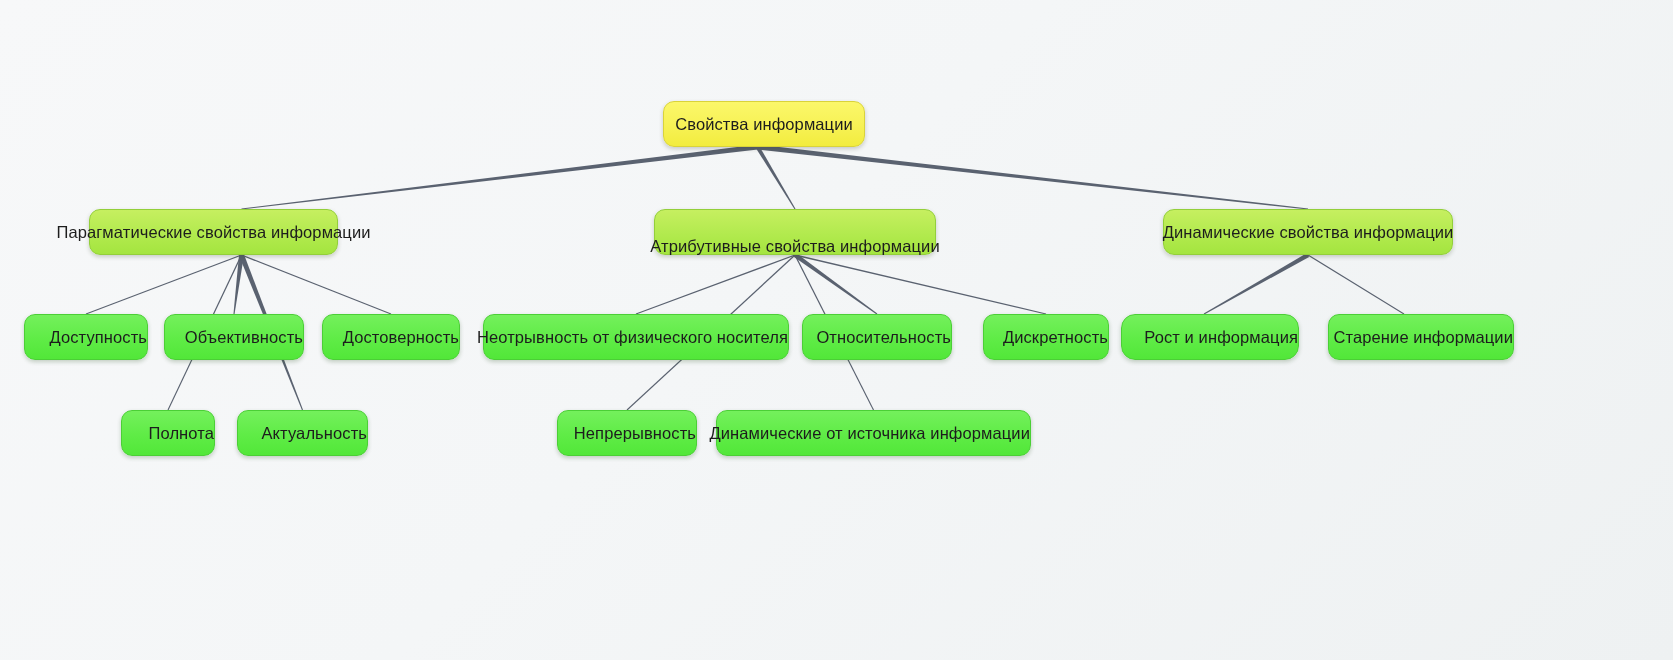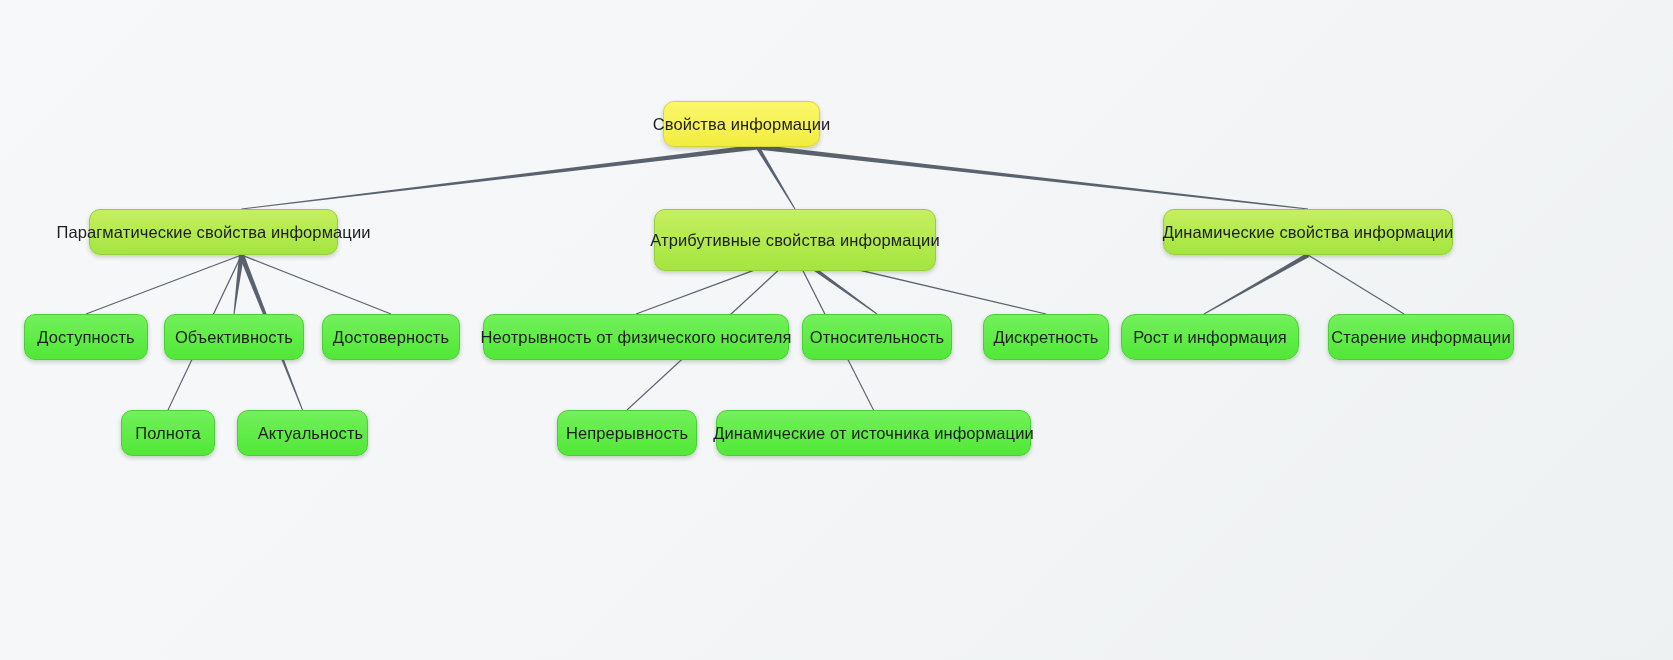--- a/index.html
+++ b/index.html
@@ -30,20 +30,21 @@
   }
   .branch{
     background:linear-gradient(180deg,#c6ef60 0%,#b2ea4e 55%,#a4e53f 100%);
     border:1px solid #93cf3a;
     box-shadow:0 2px 4px rgba(40,60,20,.22);
   }
   .leaf{
     background:linear-gradient(180deg,#74f05c 0%,#5fec46 55%,#52e739 100%);
     border:1px solid #4bcf36;
     box-shadow:0 2px 4px rgba(30,70,20,.24);
+    justify-content:flex-end;
   }
 </style>
 </head>
 <body>
 
 <div id="stage">
   <svg id="edges" viewBox="0 0 1673 660" preserveAspectRatio="none">
       <polygon points="757.2017575858824,144.51785345669896 241.43438666889415,208.45392776047376 241.56561333110585,209.54607223952624 757.7982424141176,149.48214654330104" fill="#5a6270"></polygon>
       <polygon points="755.7886781581041,148.03507369469514 794.5293864934786,209.28464526604117 795.4706135065214,208.71535473395883 759.2113218418959,145.96492630530486" fill="#5a6270"></polygon>
       <polygon points="757.220206692365,149.48429380408248 1307.9384454723204,209.54654463689815 1308.0615545276796,208.45345536310185 757.779793307635,144.51570619591752" fill="#5a6270"></polygon>
@@ -53,27 +54,27 @@
       <polygon points="240.91268618661047,254.72149957881206 167.50304215790118,409.7643457974564 168.49695784209882,410.2356542025436 242.08731381338953,255.27850042118794" fill="#5a6270"></polygon>
       <polygon points="239.1736689578569,255.91552382948856 301.9882071707285,410.2014152424875 303.0117928292715,409.7985847575125 243.8263310421431,254.08447617051144" fill="#5a6270"></polygon>
       <polygon points="794.7738712264269,254.39060211867587 635.808660268515,313.4843556388796 636.191339731485,314.5156443611204 795.2261287735731,255.60939788132413" fill="#5a6270"></polygon>
       <polygon points="793.6859011802812,256.8263746307956 876.6787758440687,314.44644713197226 877.3212241559313,313.55355286802774 796.3140988197188,253.17362536920442" fill="#5a6270"></polygon>
       <polygon points="794.8512649477741,255.63275420523246 1045.874147263501,314.5354074044275 1046.125852736499,313.4645925955725 795.1487350522259,254.36724579476754" fill="#5a6270"></polygon>
       <polygon points="794.5592360530887,254.52226875431555 626.6270458910751,409.59576586903626 627.3729541089249,410.40423413096374 795.4407639469113,255.47773124568445" fill="#5a6270"></polygon>
       <polygon points="794.4201264773204,255.29367788084093 873.009337788502,410.24849666840385 873.990662211498,409.75150333159615 795.5798735226796,254.70632211915907" fill="#5a6270"></polygon>
       <polygon points="1306.8897722681527,253.04298840487925 1203.7286109988818,313.52161938785935 1204.2713890011182,314.47838061214065 1309.1102277318473,256.9570115951208" fill="#5a6270"></polygon>
       <polygon points="1307.6596585784591,255.5537758723378 1403.7120187971577,314.4685795842858 1404.2879812028423,313.5314204157142 1308.3403414215409,254.4462241276622" fill="#5a6270"></polygon>
     </svg>
-<div class="node root" style="left: 663px; top: 101px; width: 157px; height: 46px;">
+<div class="node root" style="left: 663px; top: 101px; width: 202px; height: 46px;">
       <span>Свойства информации</span>
     </div>
     <div class="node branch" style="left: 89px; top: 209px; width: 249px; height: 46px;">
       <span>Парагматические свойства информации</span>
     </div>
-    <div class="node branch" style="left: 654px; top: 209px; width: 282px; height: 62px;">
+    <div class="node branch" style="left: 654px; top: 209px; width: 282px; height: 46px; align-items: flex-end;">
       <span>Атрибутивные свойства информации</span>
     </div>
     <div class="node branch" style="left: 1163px; top: 209px; width: 290px; height: 46px;">
       <span>Динамические свойства информации</span>
     </div>
     <div class="node leaf" style="left: 24px; top: 314px; width: 124px; height: 46px;">
       <span>Доступность</span>
     </div>
     <div class="node leaf" style="left: 164px; top: 314px; width: 140px; height: 46px;">
       <span>Объективность</span>

